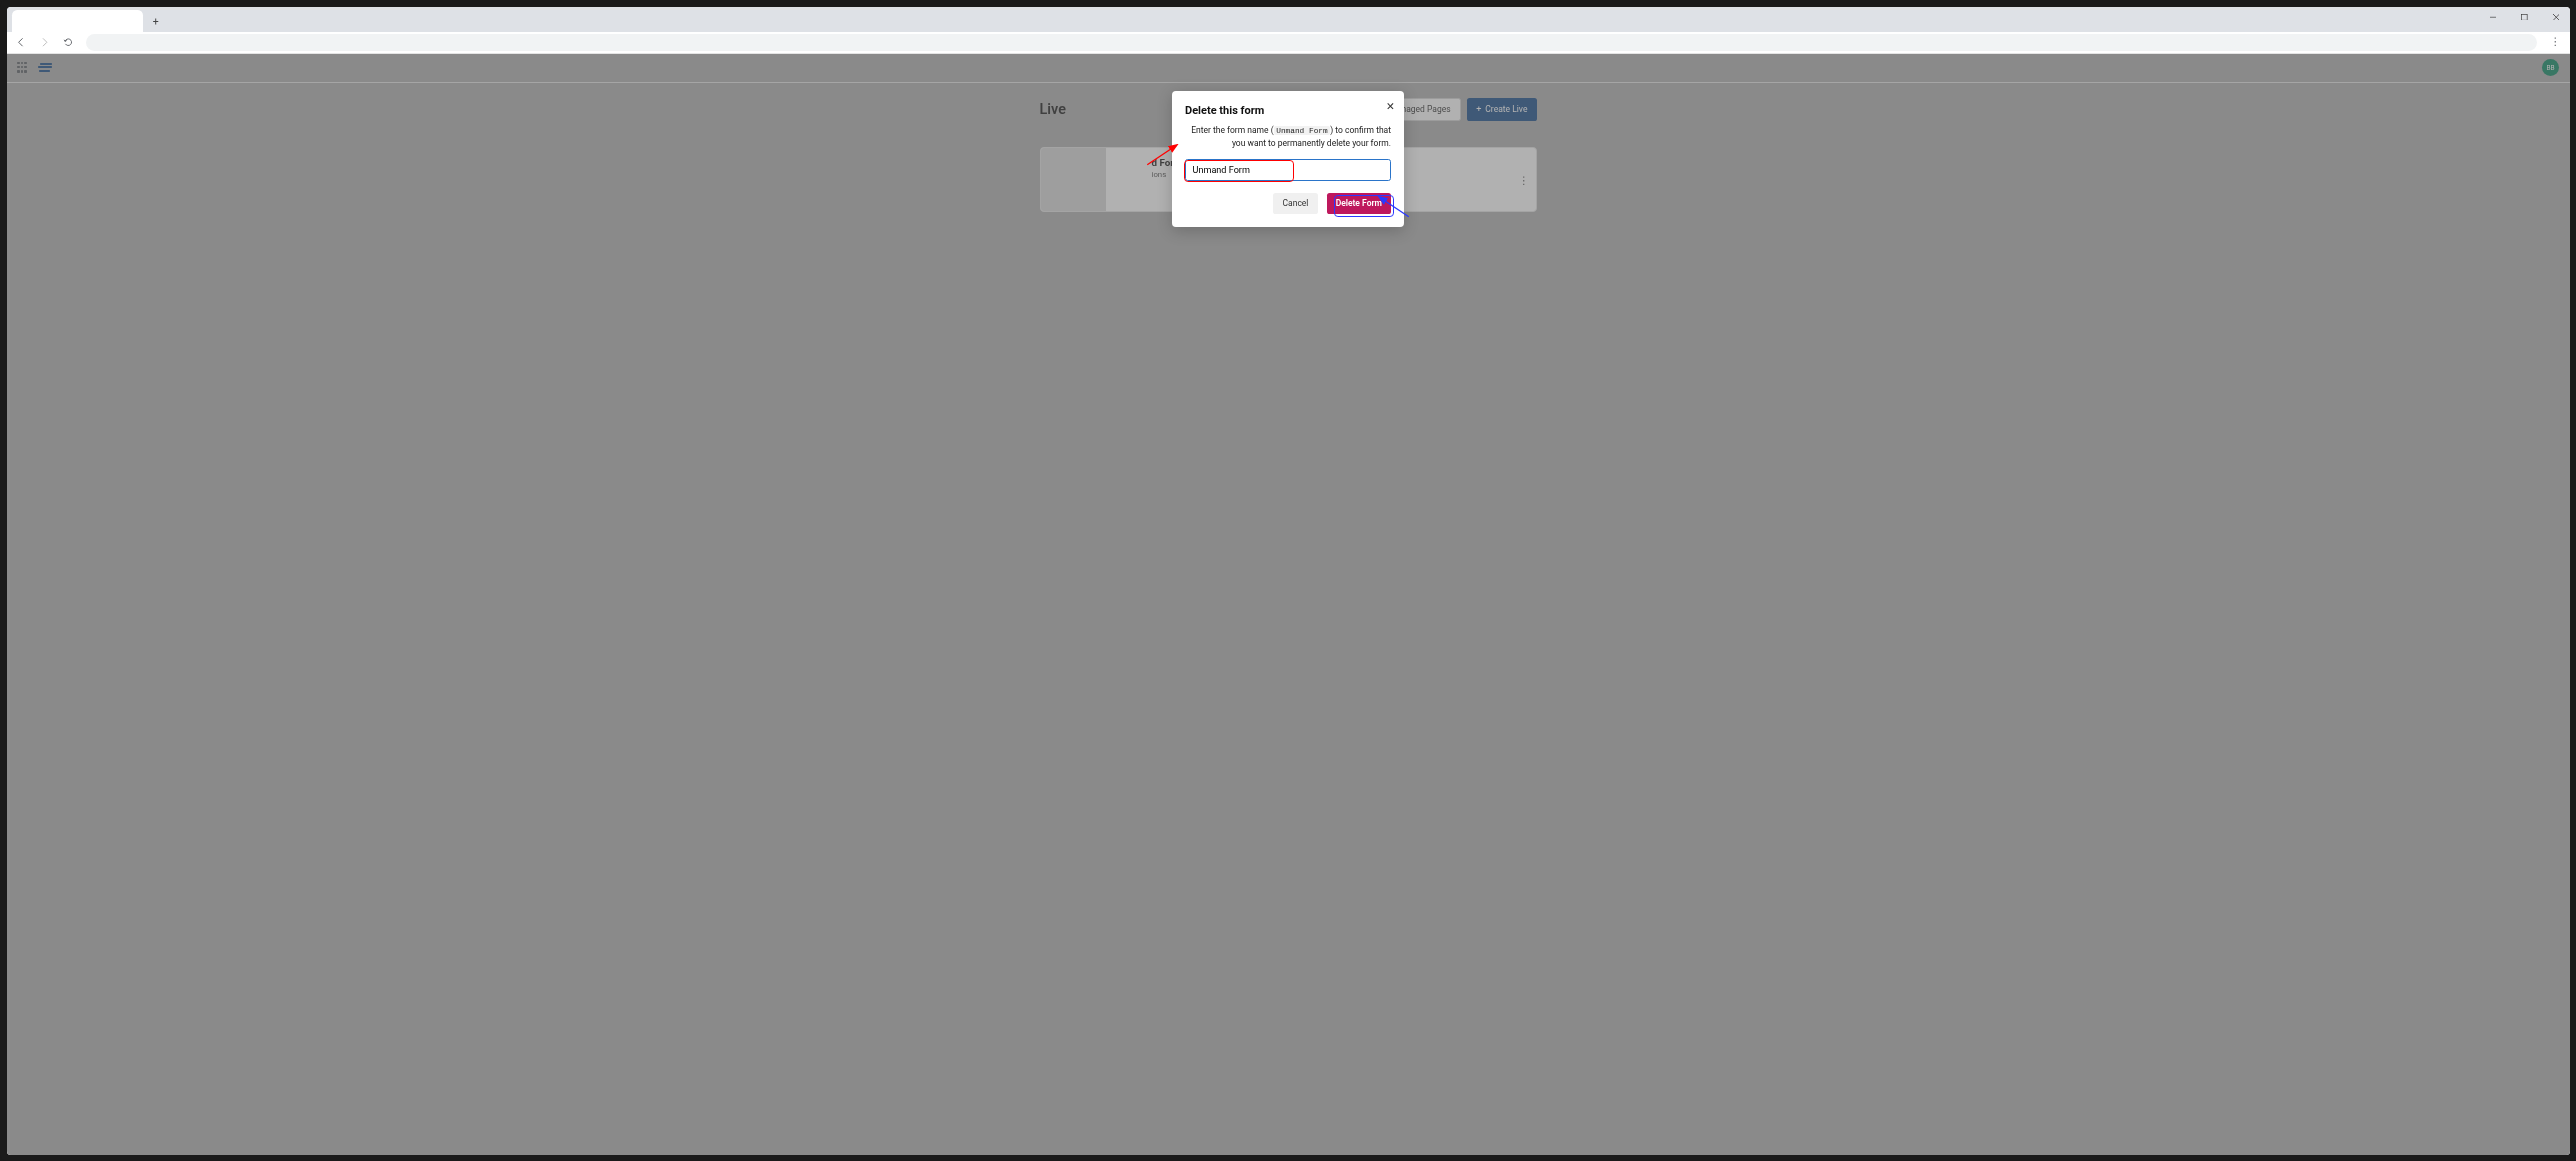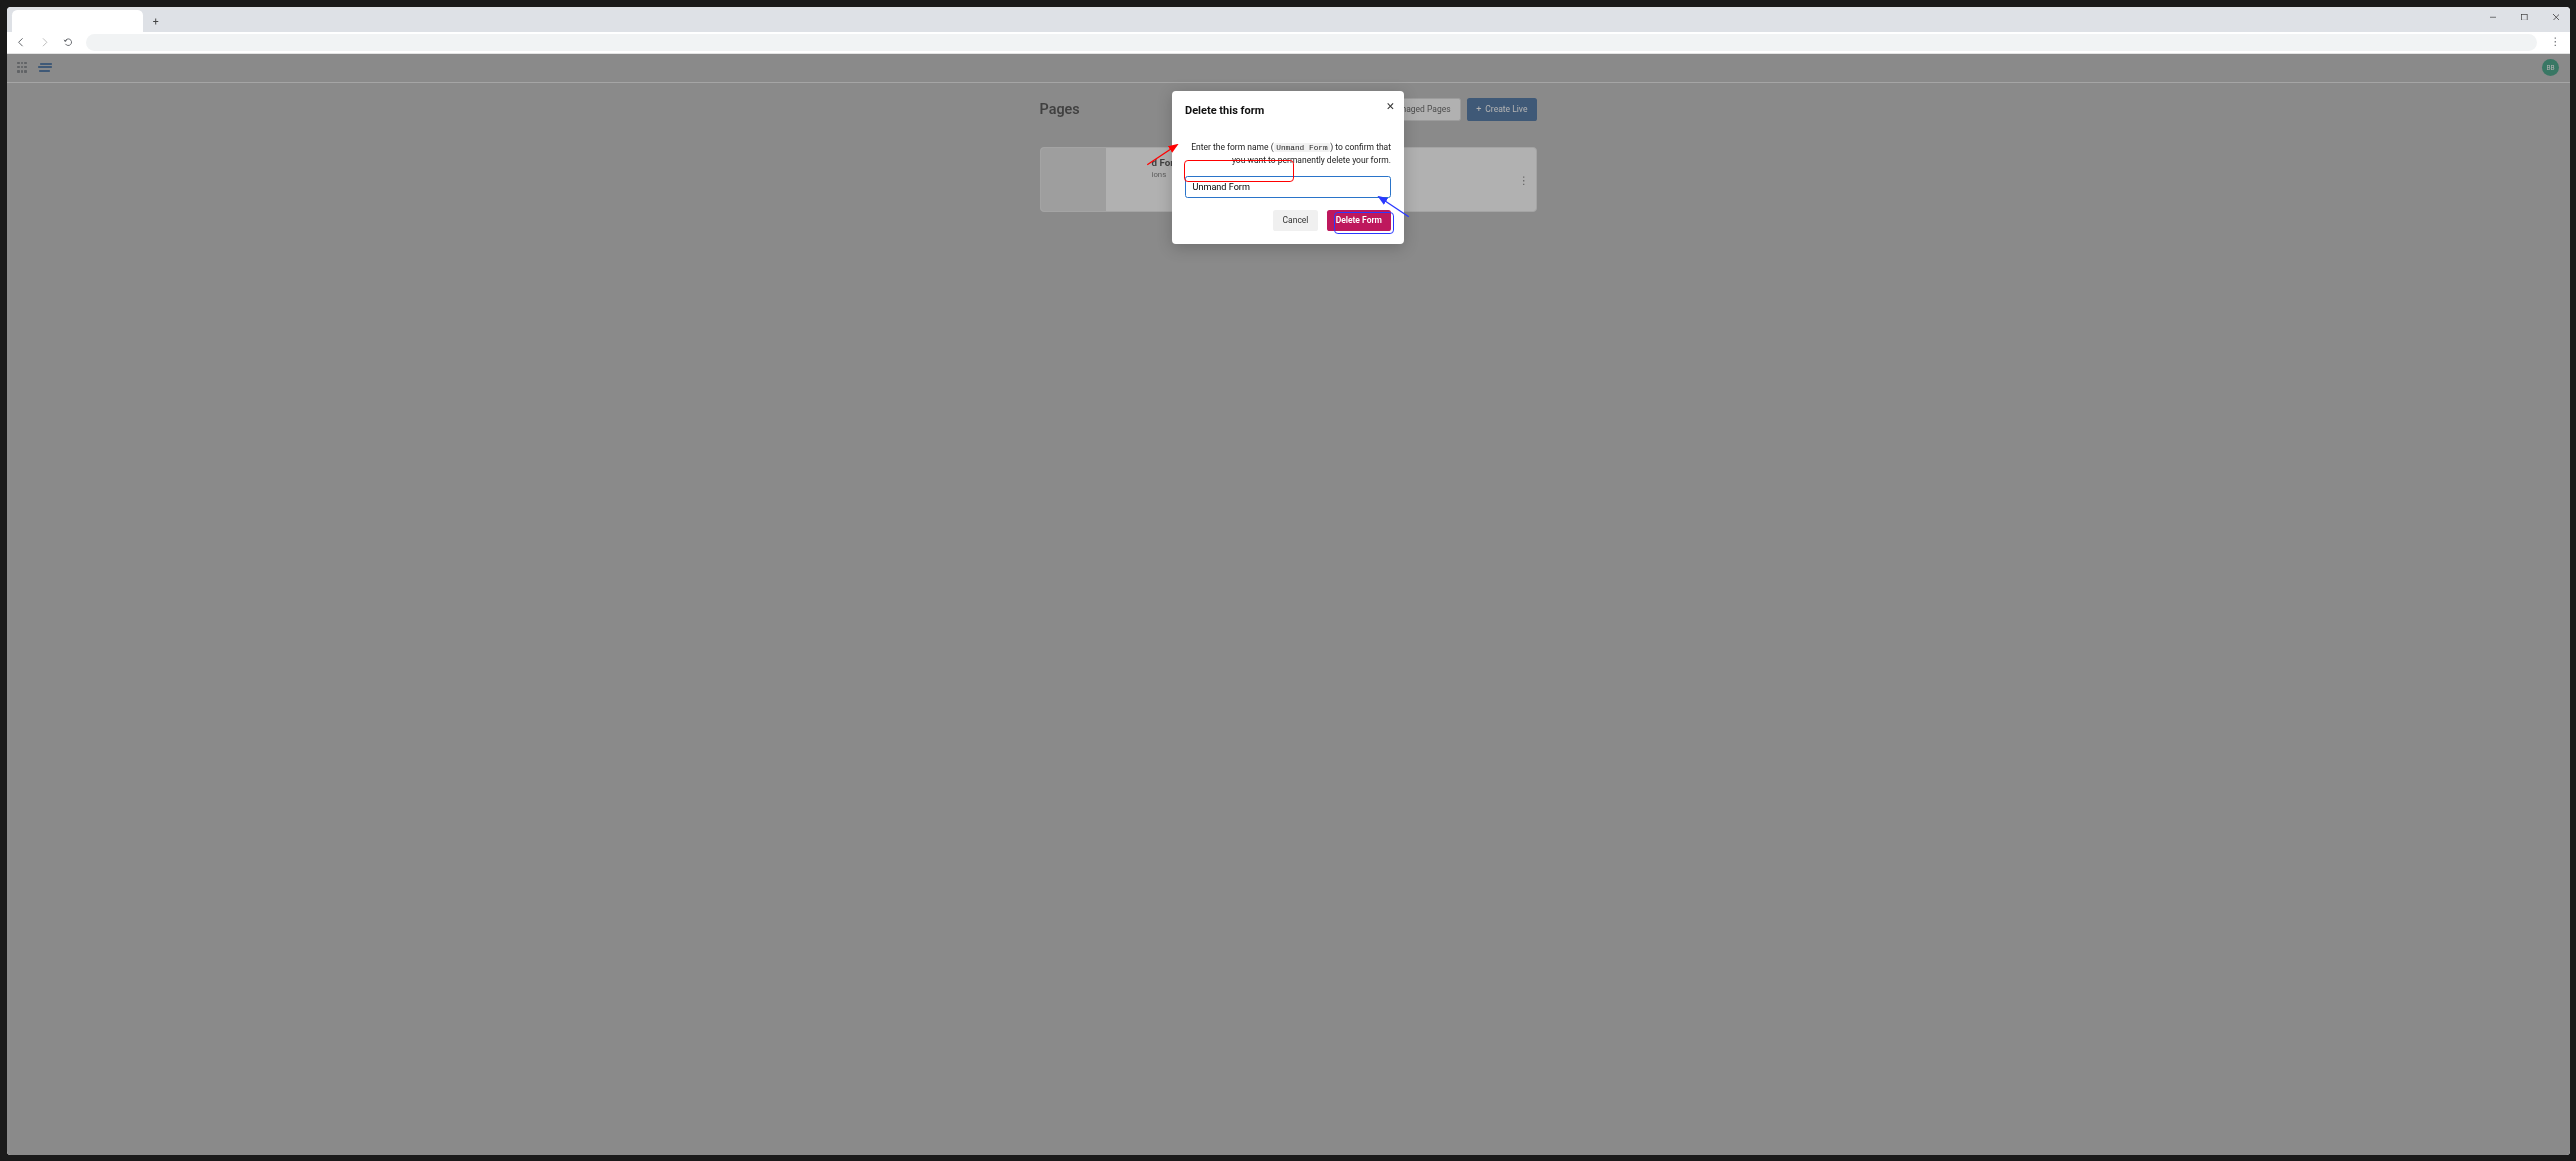--- a/index.html
+++ b/index.html
@@ -305,21 +305,21 @@
   position: absolute;
   right: 9.1px;
   top: 9.1px;
   cursor: pointer;
   color: #333;
   font-size: 10.5px;
 }
 .modal-title {
   font-weight: 700;
   font-size: 11px;
-  margin-bottom: 24px;
+  margin-bottom: 7px;
   color: #111;
 }
 .modal-text {
   font-size: 8.5px;
   color: #222;
   line-height: 1.5;
   margin-bottom: 9.1px;
   text-align: right;
 }
 .modal-text code {
@@ -461,21 +461,21 @@
             <span></span>
             <span></span>
         </div>
         <div class="avatar">
           <span>BB</span>
         </div>
       </div>
 
       <div class="main" style="position:relative;z-index:1;">
         <div class="main-header">
-          <h1 class="main-title">Pages</h1>
+          <h1 class="main-title">Live</h1>
           <div class="header-actions">
             <button class="btn-secondary">Managed Pages</button>
             <button class="btn-primary">
               <span class="plus">+</span>
               <span>Create Live</span>
             </button>
           </div>
         </div>
 
         <div class="cards">

